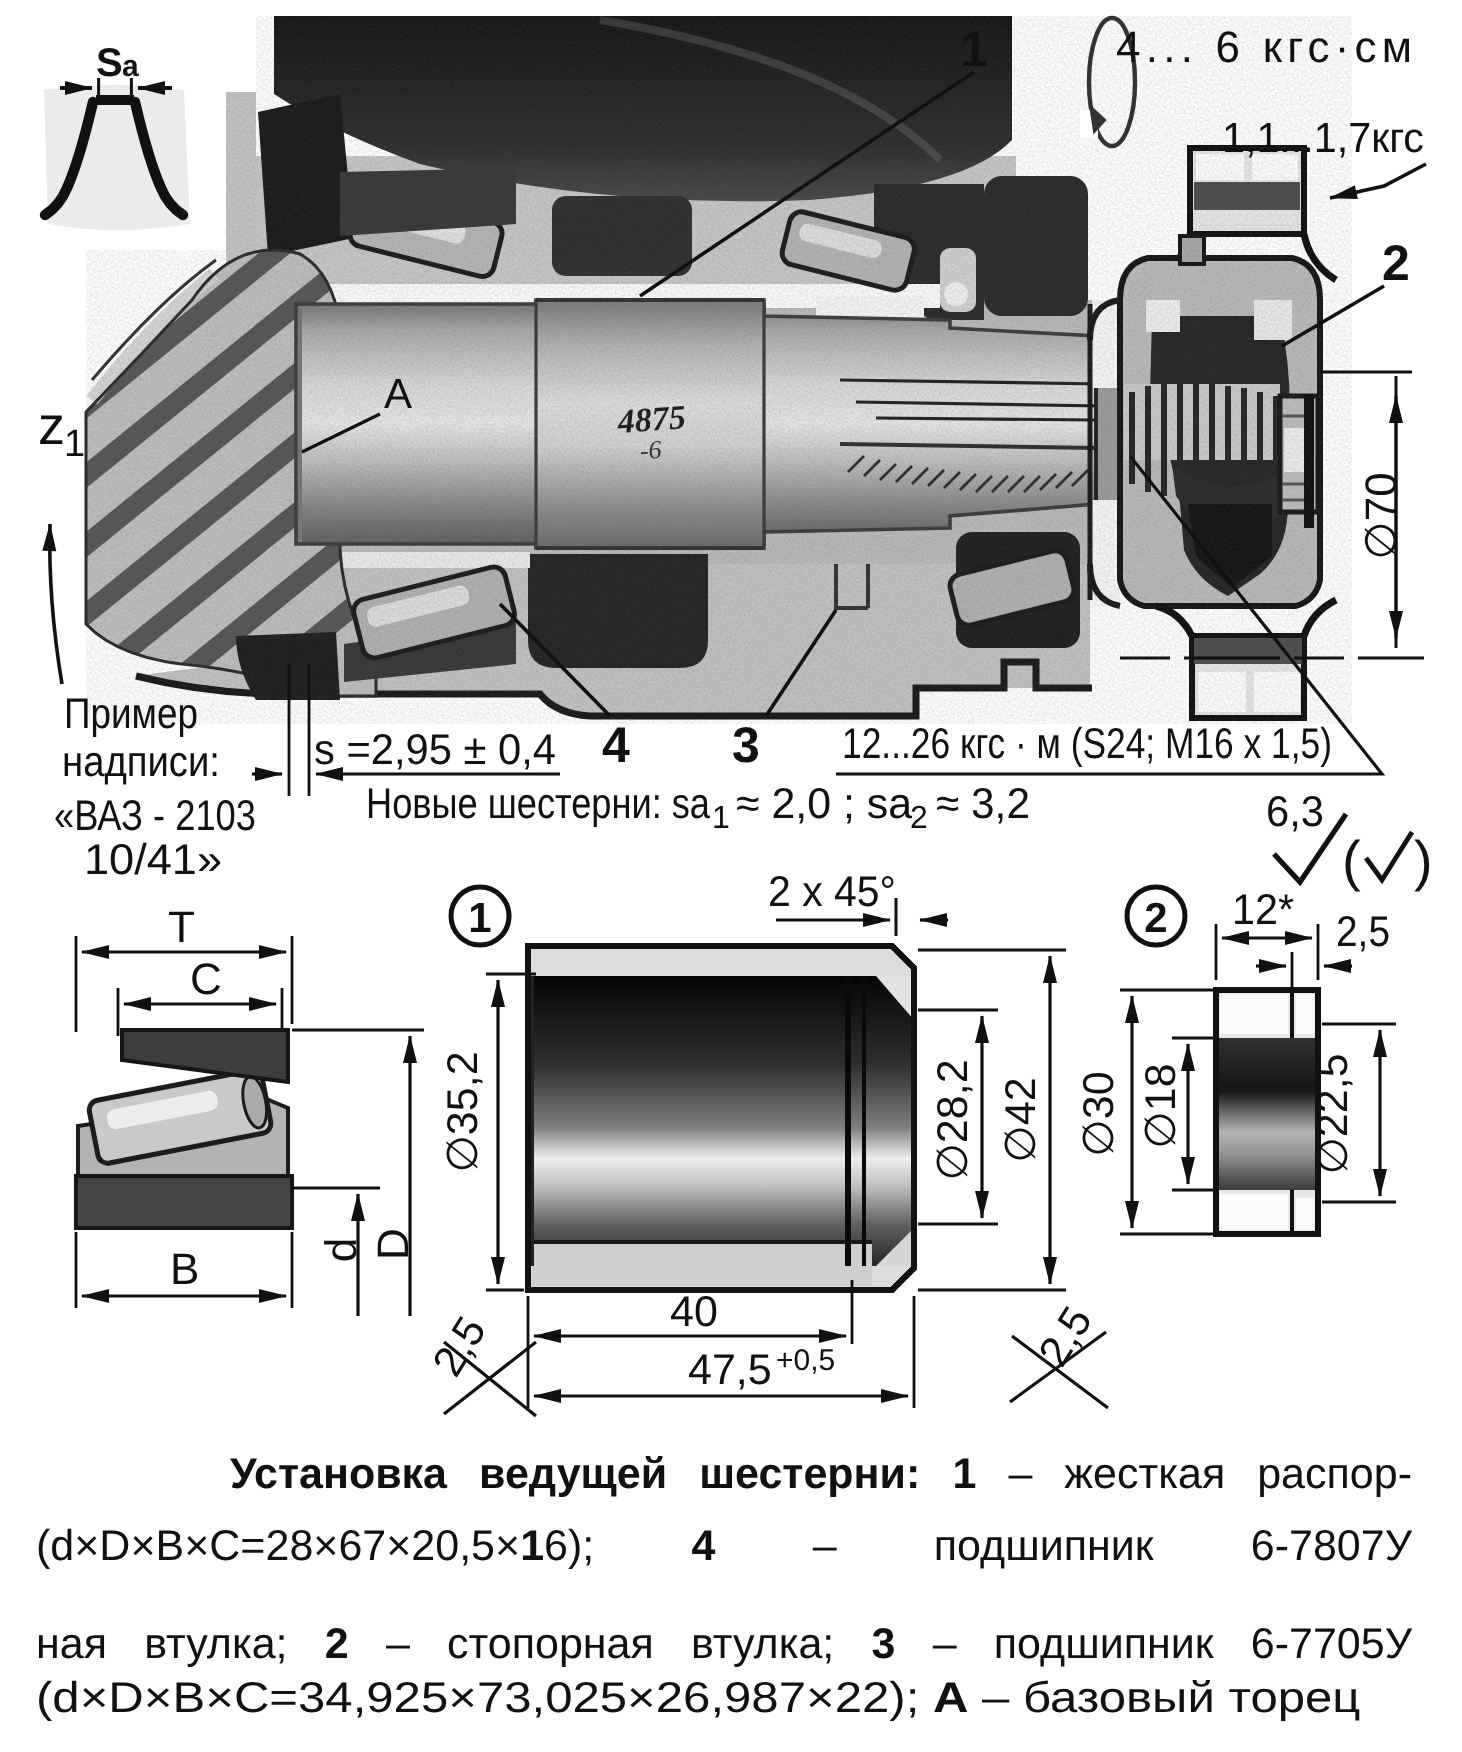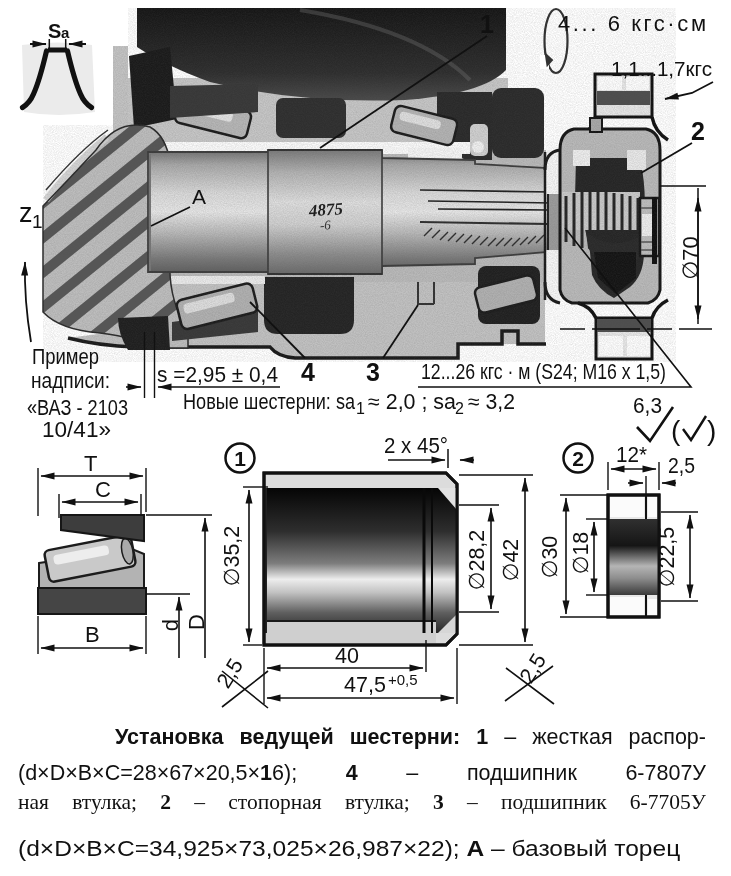--- a/index.html
+++ b/index.html
@@ -385,15 +385,15 @@
 <path d="M594,522 L594,592" stroke="#111" stroke-width="1.6" marker-start="url(#ar)" marker-end="url(#ar)"></path>
 <text x="582" y="553" font-size="21.5" transform="rotate(-90 582 553)" text-anchor="middle" dominant-baseline="middle">∅18</text>
 
 <line x1="661" y1="512" x2="698" y2="512" stroke="#111" stroke-width="1.4"></line>
 <line x1="661" y1="601" x2="698" y2="601" stroke="#111" stroke-width="1.4"></line>
 <path d="M690,515 L690,598" stroke="#111" stroke-width="1.6" marker-start="url(#ar)" marker-end="url(#ar)"></path>
 <text x="668" y="557" font-size="21.5" transform="rotate(-90 668 557)" text-anchor="middle" dominant-baseline="middle">∅22,5</text>
 </g>
 </svg>
 <div class="capj" style="left:115px;top:705px;width:591px;margin-top:20px;"><b>Установка ведущей шестерни:</b>&nbsp;<b>1</b> – жесткая распор-</div>
-<div class="capj" style="left:18px;top:790px;width:688px;font-family:Liberation Serif, serif;">ная втулка; <b>2</b> – стопорная втулка; <b>3</b> – подшипник 6-7705У</div>
+<div class="capj" style="left:18px;top:810px;width:688px;">ная втулка; <b>2</b> – стопорная втулка; <b>3</b> – подшипник 6-7705У</div>
 <div class="capj" style="left:18px;top:761px;width:688px;">(d×D×B×C=28×67×20,5×<b>1</b>6); <b>4</b> – подшипник 6-7807У</div>
 <div class="cap" style="left:18px;top:836.5px;transform:scaleX(1.142);transform-origin:0 0;">(d×D×B×C=34,925×73,025×26,987×22); <b>А</b> – базовый торец</div>
 
 </body></html>

